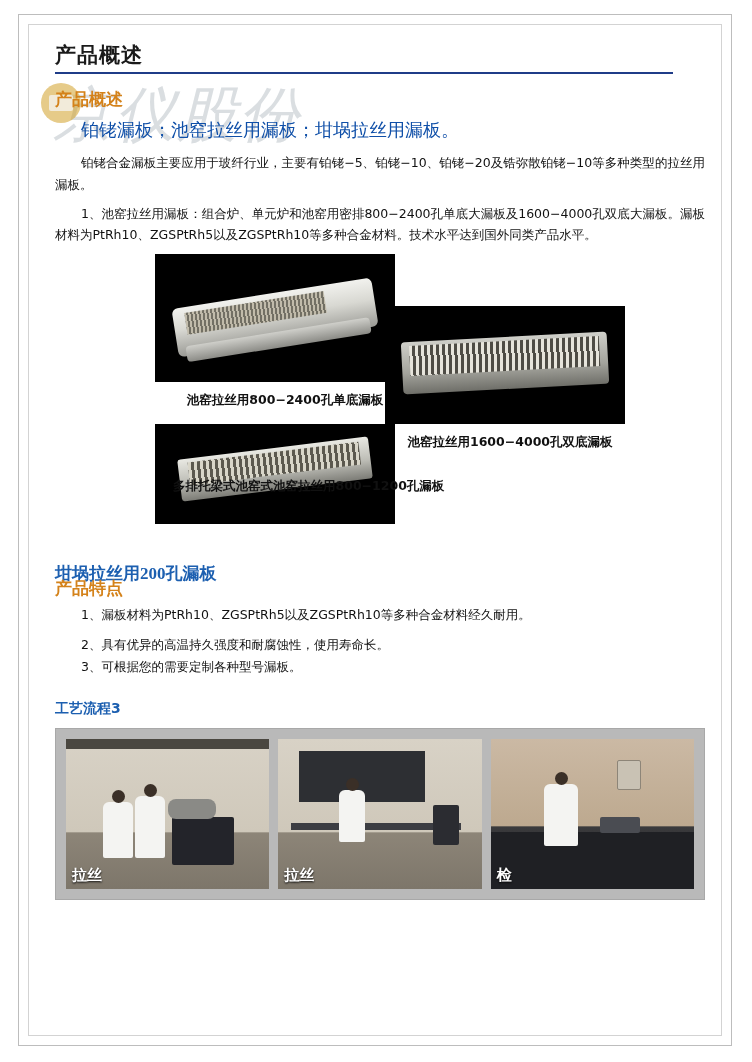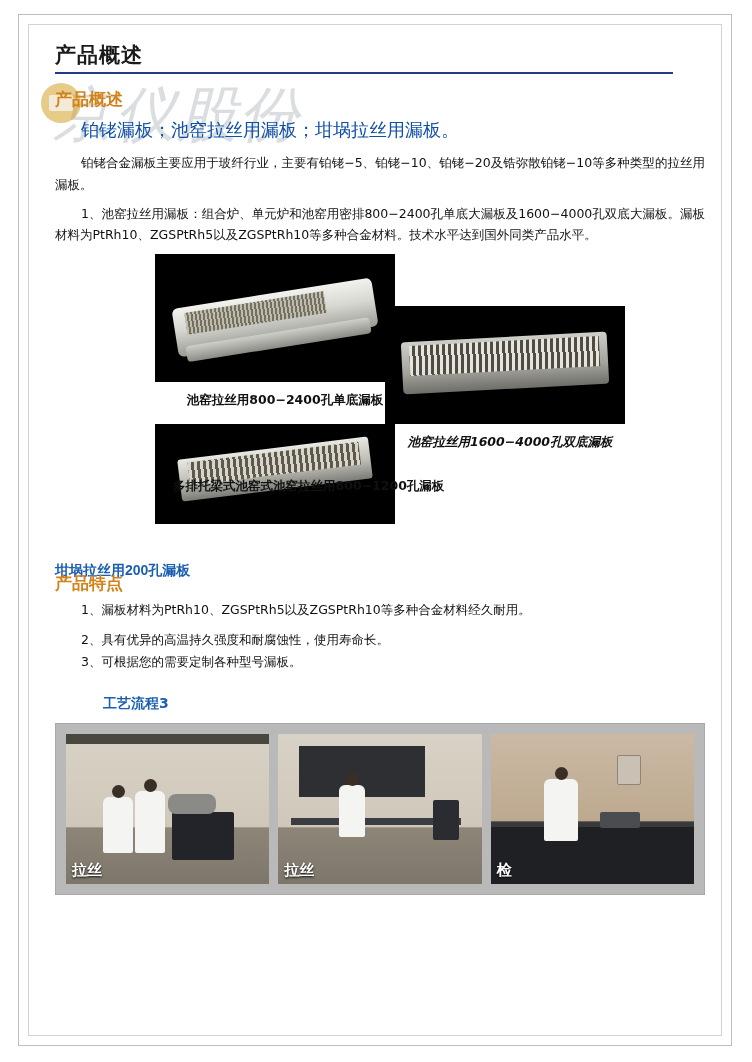--- a/index.html
+++ b/index.html
@@ -124,24 +124,24 @@
   }
   p.indent { text-indent: 26px; }
 
   .caption {
     font-size: 12.5px;
     font-weight: bold;
     color: #111;
     font-family: "DejaVu Sans", sans-serif;
   }
   .sub-label {
-    font-size: 14px;
+    font-size: 17px;
     font-weight: bold;
     color: #1c5fb0;
-    font-family: Liberation Sans, sans-serif;
+    font-family: Liberation Serif, serif;
   }
 
   
   .photo {
     background: #000;
     position: relative;
     overflow: hidden;
   }
   .fig-area { position: relative; }
 
@@ -359,39 +359,39 @@
       <div class="fig-area" style="height:300px; margin-top:8px;">
 
         <div class="photo" style="position:absolute; left:100px; top:0; width:240px; height:128px;">
           <div class="bushing-a"></div>
         </div>
         <div class="caption" style="position:absolute; left:80px; top:138px; width:300px; text-align:center;">池窑拉丝用800−2400孔单底漏板</div>
 
         <div class="photo" style="position:absolute; left:330px; top:52px; width:240px; height:118px;">
           <div class="bushing-b"></div>
         </div>
-        <div class="caption" style="position:absolute; left:310px; top:180px; width:290px; text-align:center;font-style:italic;">池窑拉丝用1600−4000孔双底漏板</div>
+        <div class="caption" style="position:absolute; left:310px; top:180px; width:290px; text-align:center;">池窑拉丝用1600−4000孔双底漏板</div>
 
         <div class="photo" style="position:absolute; left:100px; top:170px; width:240px; height:100px;">
           <div class="bushing-c"></div>
         </div>
         <div class="caption" style="position:absolute; left:90px; top:222px; left:118px; top:224px; width:480px;">多排托梁式池窑式池窑拉丝用800−1200孔漏板</div>
       </div>
 
 
       <div class="sub-label" style="margin-top:8px;">坩埚拉丝用200孔漏板</div>
 
 
       <div class="section-head" style="margin-top:-8px;">产品特点</div>
 
       <p class="body" style="text-indent:26px; margin-top:4px;">1、漏板材料为PtRh10、ZGSPtRh5以及ZGSPtRh10等多种合金材料经久耐用。</p>
       <p class="body" style="text-indent:26px; margin-top:8px;">2、具有优异的高温持久强度和耐腐蚀性，使用寿命长。</p>
       <p class="body" style="text-indent:26px; margin-top:0;">3、可根据您的需要定制各种型号漏板。</p>
 
-      <div class="section-head-blue" style="margin-top:22px;margin-left:48px;">工艺流程3</div>
+      <div class="section-head-blue" style="margin-top:22px;">工艺流程3</div>
 
       <div class="proc-wrap">
 
         <div class="proc-cell">
           <div class="room"></div>
           <div class="wall-line" style="left:0; top:0; width:100%; height:10px; background:#4a4740;"></div>
           <div class="machine" style="left:52%; top:52%; width:62px; height:48px; background:#23242a;"></div>
           <div class="machine" style="left:50%; top:40%; width:48px; height:20px; background:#8a8a86; border-radius:8px;"></div>
           <div class="person" style="left:18%; top:42%; width:30px; height:56px;">
               <span class="head"></span>

